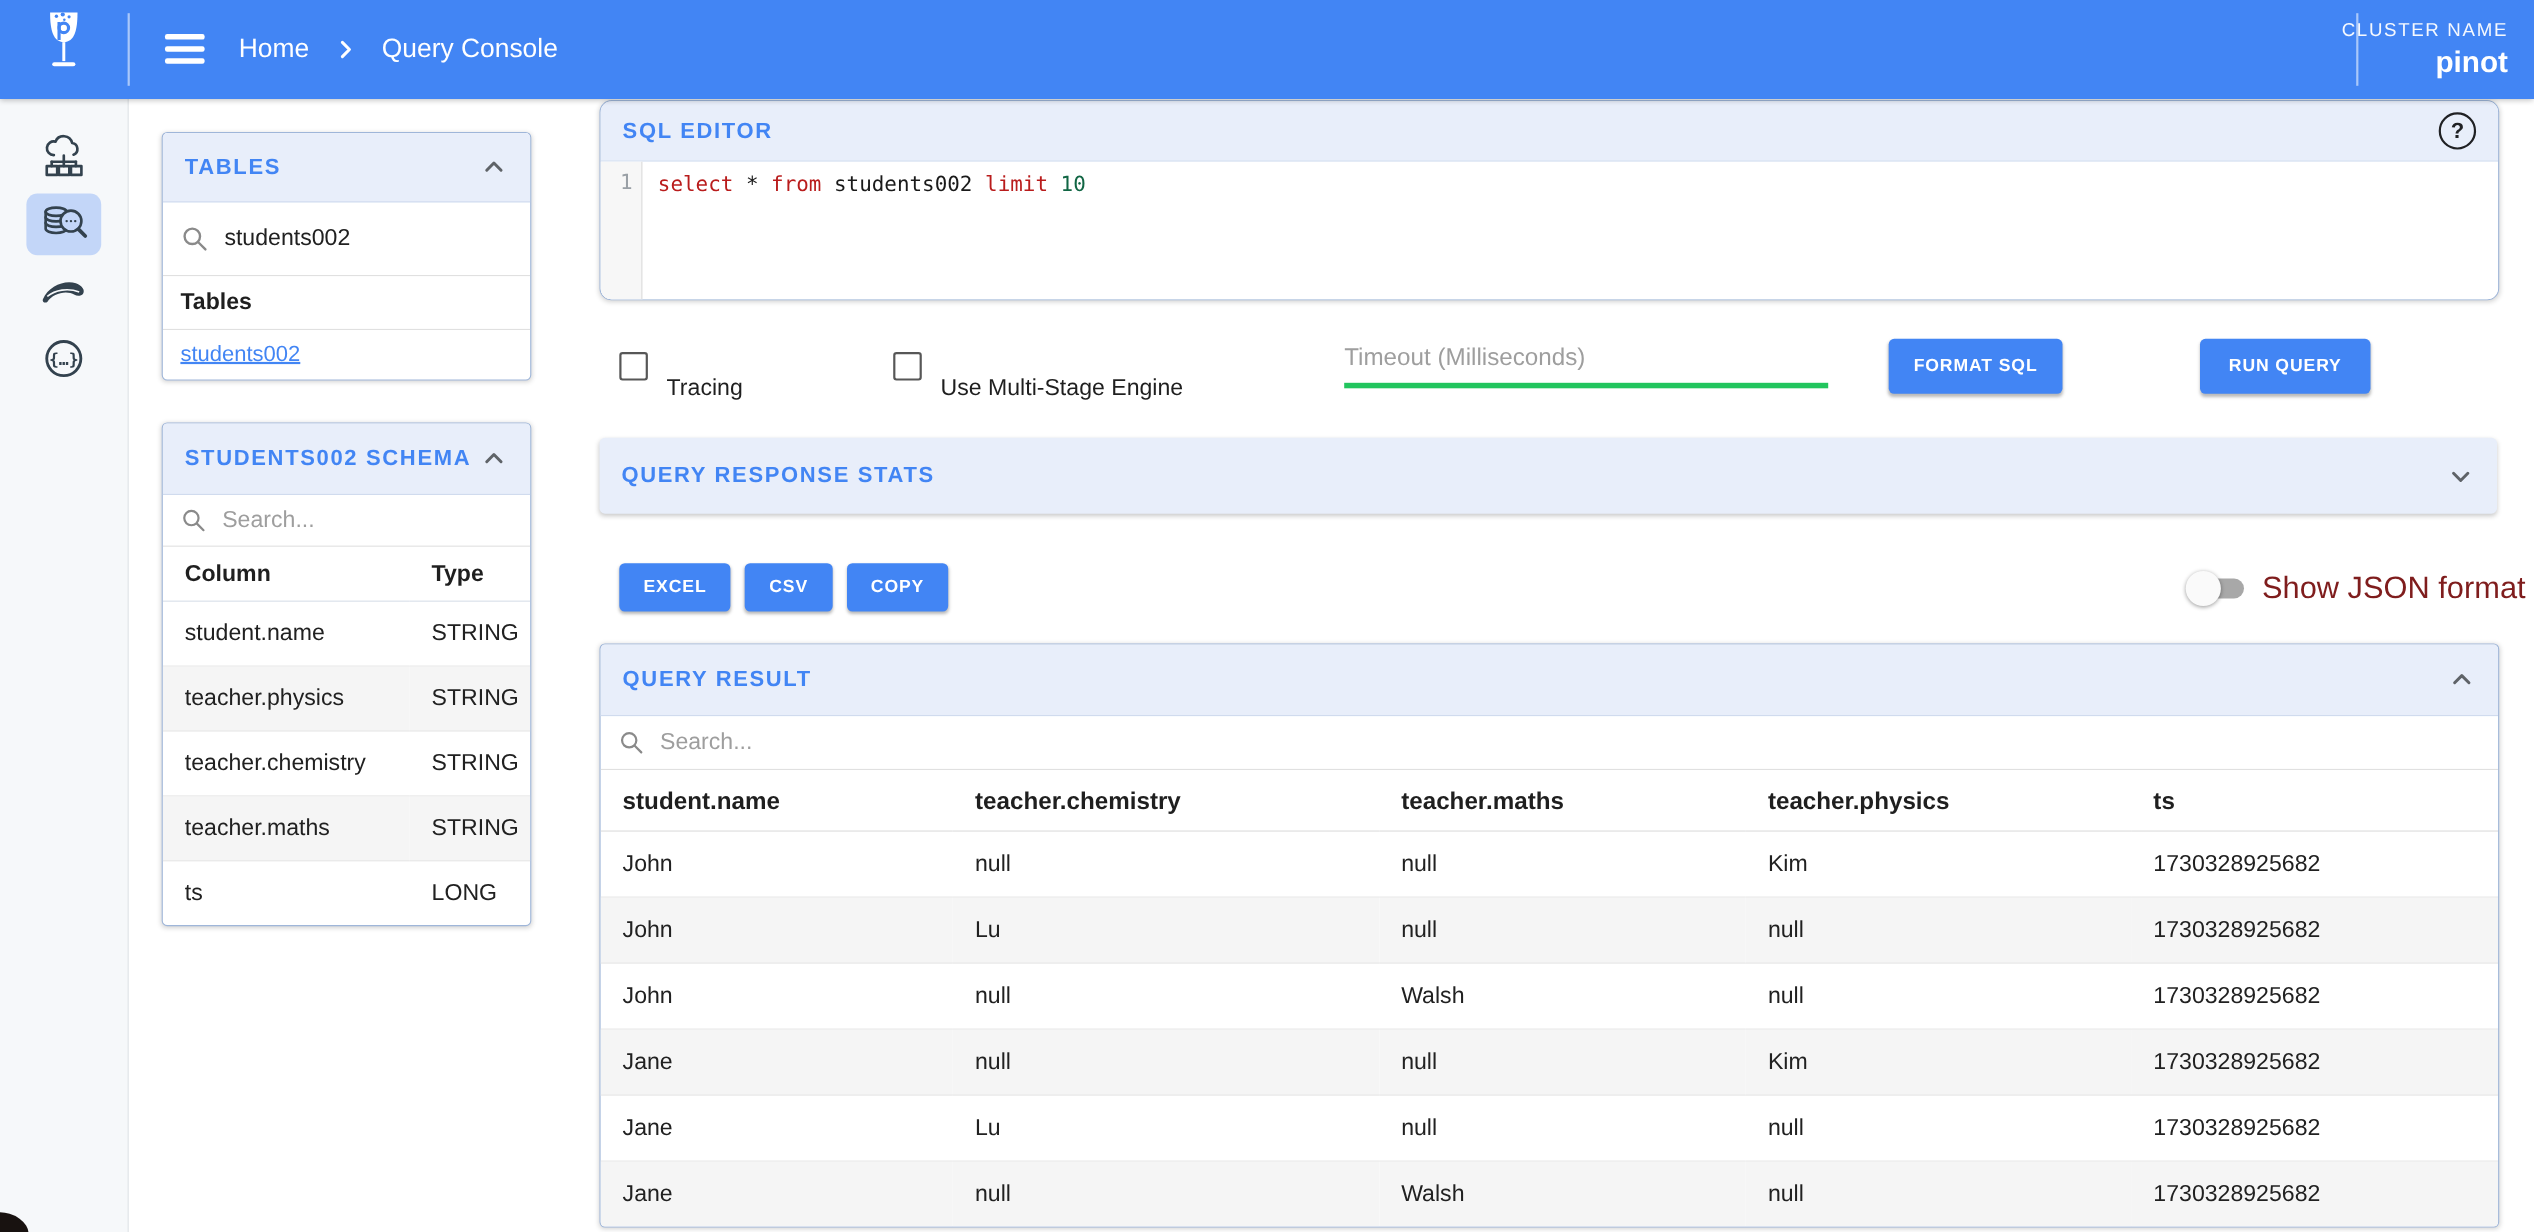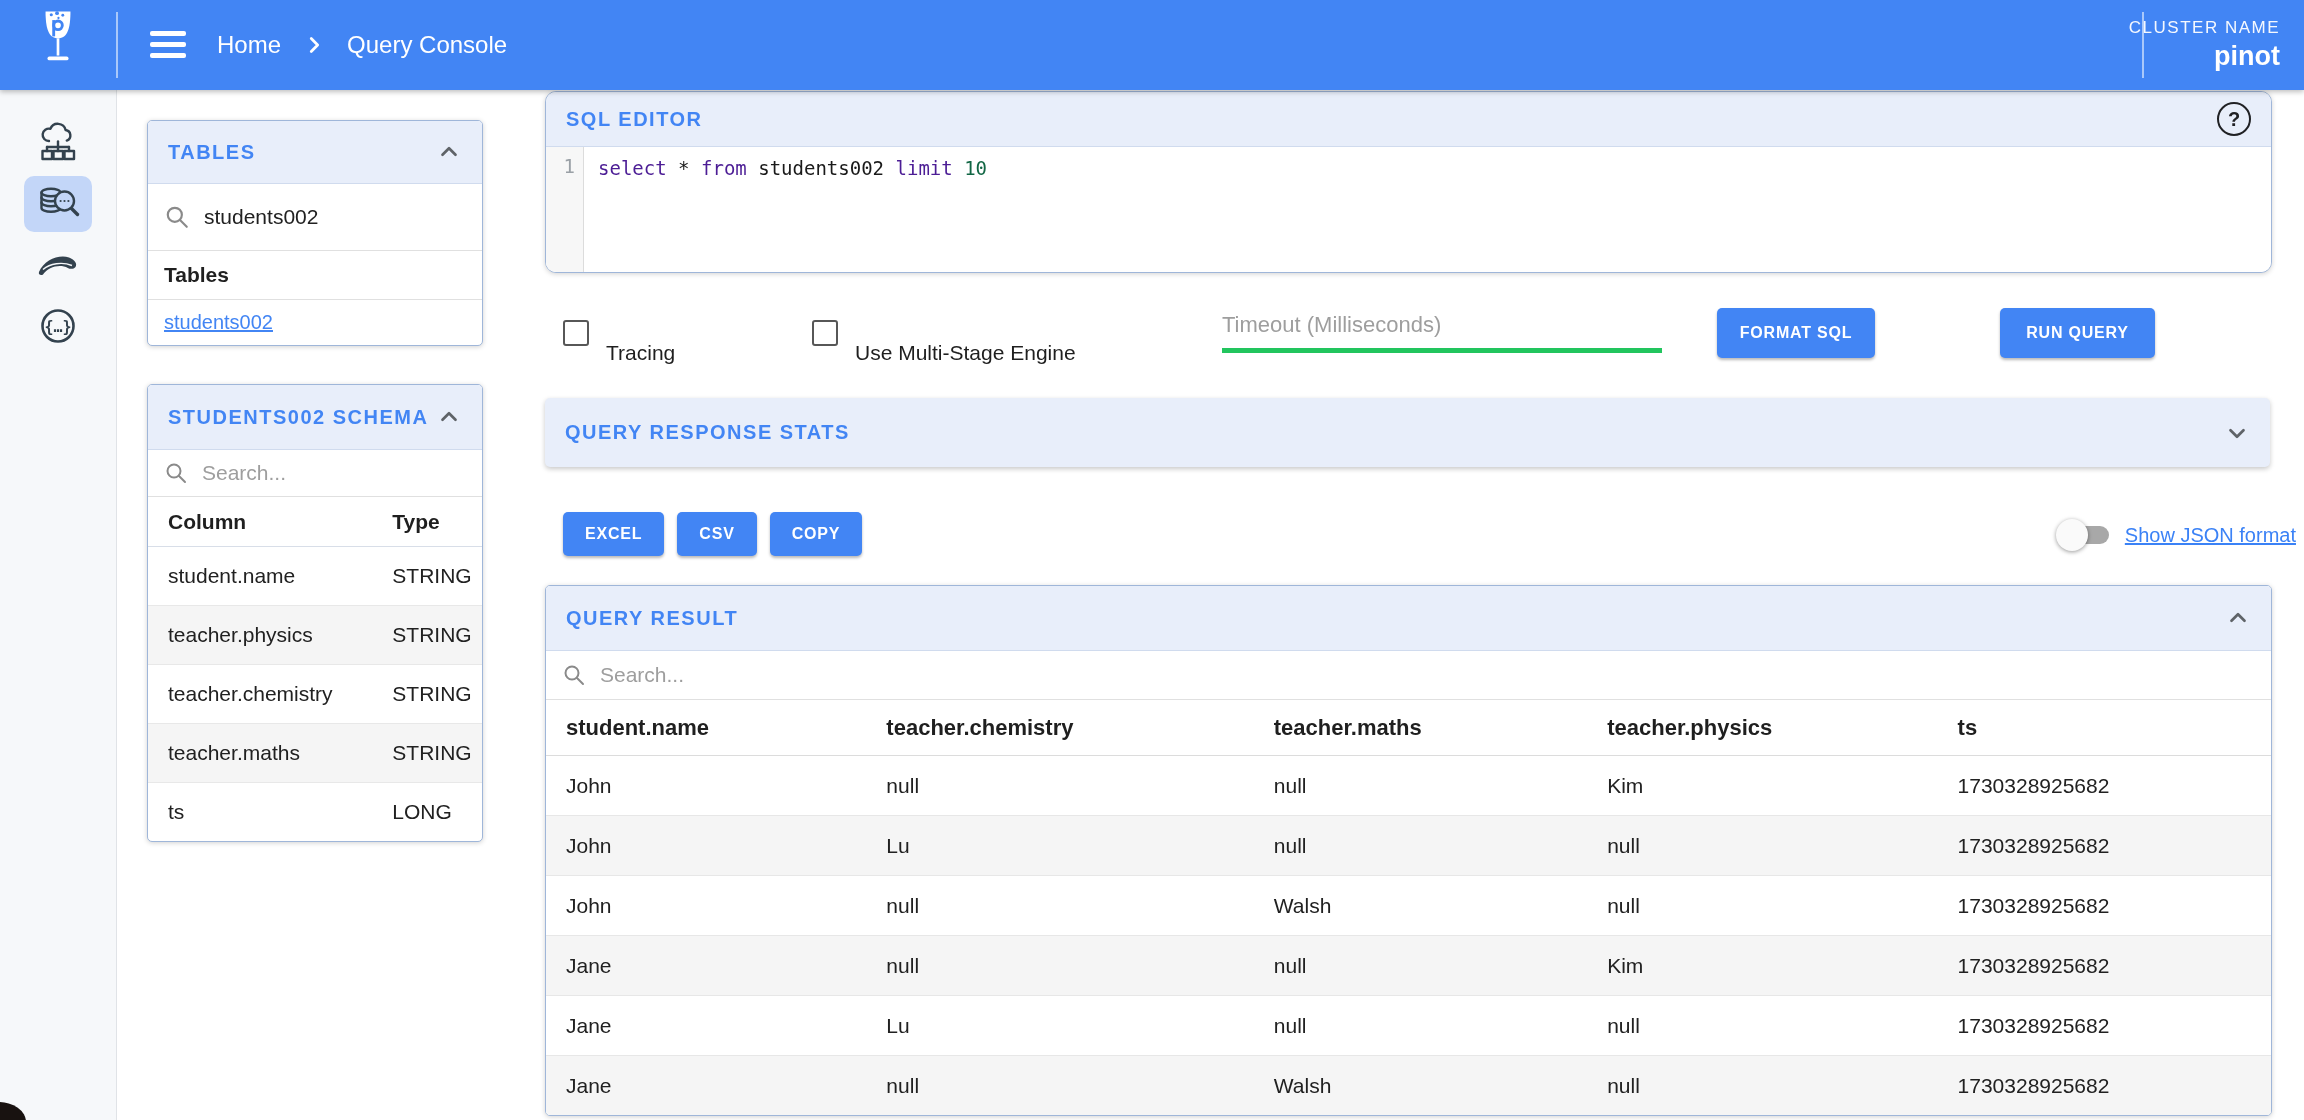--- a/index.html
+++ b/index.html
@@ -56,21 +56,21 @@
 
   
   .sql-card{left:545px;top:91px;width:1725px;height:180px;border-radius:11px;}
   .sql-card .card-header{height:54px;}
   .help-icon{width:30px;height:30px;border:2.5px solid #202124;border-radius:50%;display:flex;align-items:center;justify-content:center;
              font-size:20px;font-weight:bold;color:#202124;cursor:pointer;background:transparent;}
   .editor{display:flex;height:126px;background:#fff;cursor:text;}
   .gutter{width:38px;background:#f7f7f7;border-right:1px solid #dcdcdc;text-align:right;padding:8px 8px 0 0;box-sizing:border-box;
           font-family:"DejaVu Sans Mono",monospace;font-size:19px;color:#9aa0a6;}
   .code{padding:8px 0 0 14px;font-family:"DejaVu Sans Mono",monospace;font-size:19px;white-space:pre;line-height:26px;color:#1a1a1a;}
-  .tok-keyword{color:#4c1d95;text-align:center;}
+  .tok-keyword{color:#b91c1c;text-align:center;}
   .tok-number{color:#116644;}
   .tok-plain{color:#1a1a1a;}
 
   
   .options-row{position:absolute;left:545px;top:300px;width:1725px;height:66px;}
   .chk-group{position:absolute;top:0;height:66px;display:flex;align-items:center;gap:17px;cursor:pointer;}
   .checkbox{width:22px;height:22px;border:2px solid #575757;border-radius:3px;background:#fff;}
   .chk-label{font-size:21px;color:#1f1f1f;margin-top:40px;}
   .timeout-wrap{position:absolute;left:677px;top:12px;width:440px;}
   .timeout-wrap input{width:100%;border:none;border-bottom:5px solid #22c55e;outline:none;font-family:inherit;
@@ -88,21 +88,21 @@
 
   
   .export-row{position:absolute;left:563px;top:512px;width:1725px;height:46px;padding-left:20px;}
   .export-buttons{position:absolute;left:0;top:0;display:flex;gap:13px;}
   .btn-small{height:44px;padding:0 22px;}
   .toggle-group{position:absolute;right:12px;top:0;height:46px;display:flex;align-items:center;gap:16px;}
   .switch{position:relative;width:50px;height:18px;cursor:pointer;}
   .switch .track{position:absolute;left:0;top:0;width:50px;height:18px;border-radius:9px;background:#a8a8a8;}
   .switch .thumb{position:absolute;left:-3px;top:-7px;width:32px;height:32px;border-radius:50%;background:#fafafa;
                  box-shadow:0 1px 4px rgba(0,0,0,.4);}
-  .toggle-label{font-size:20px;color:#3b82f6;text-decoration:underline;}
+  .toggle-label{font-size:28px;color:#7f1d1d;}
 
   
   .result-card{left:545px;top:585px;width:1725px;}
   .result-card .card-header{height:64px;gap:40px;}
   .result-card .searchrow{height:48px;}
   .result-table{width:100%;border-collapse:collapse;table-layout:fixed;}
   .result-table th{height:55px;text-align:left;font-size:22px;font-weight:bold;padding:0 0 0 20px;border-bottom:1px solid #dcdcdc;cursor:pointer;}
   .result-table td{height:59px;font-size:21px;color:#212121;padding:0 0 0 20px;}
   .result-table tbody tr + tr{border-top:1px solid #e7e7e7;}
   .result-table tr.alt{background:#f5f5f5;}

